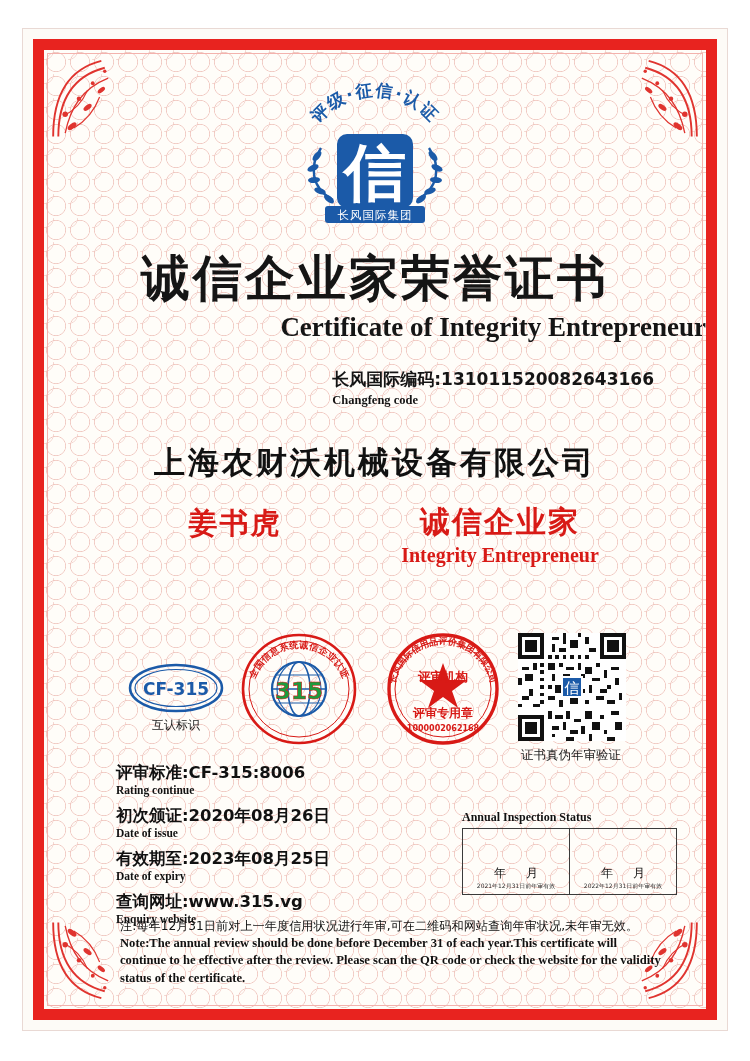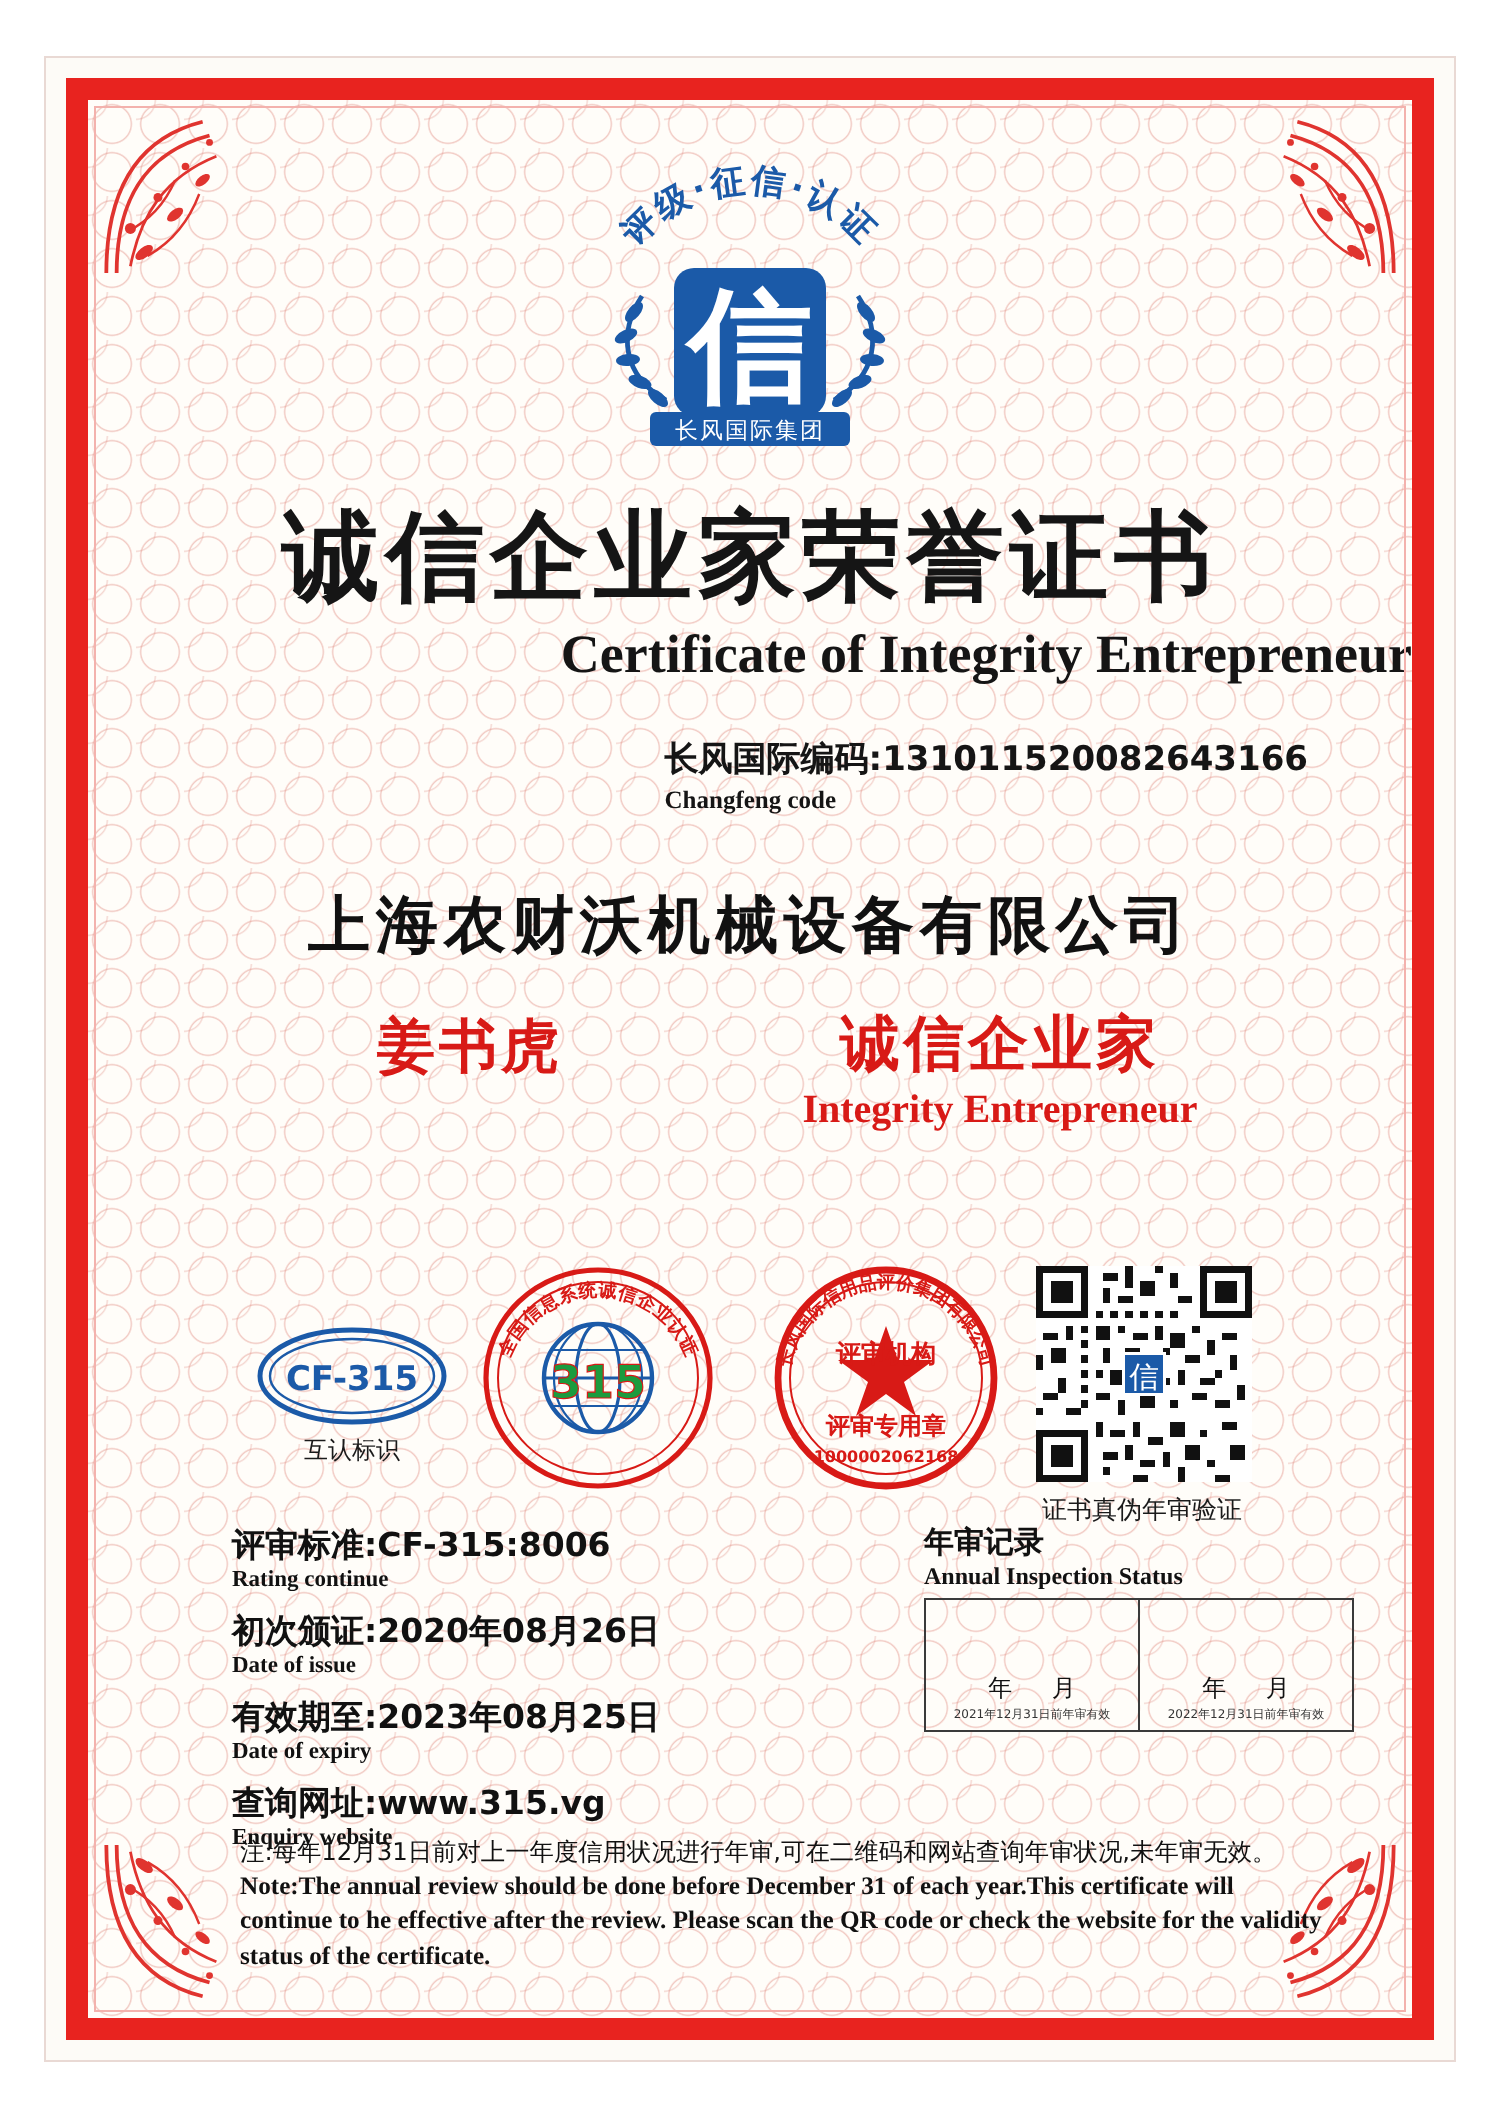--- a/index.html
+++ b/index.html
@@ -291,20 +291,21 @@
     font-weight: bold;
     font-size: 15px;
     color: #111;
   }
   .annual-title-en {
     font-family: "Liberation Serif", serif;
     font-weight: bold;
     font-size: 12px;
     color: #111;
     margin-bottom: 3px;
+    margin-top: 48px;
   }
   table.annual-table {
     border-collapse: collapse;
     width: 215px;
     table-layout: fixed;
   }
   table.annual-table td {
     border: 1px solid #3a3a3a;
     height: 62px;
     vertical-align: bottom;
@@ -663,21 +664,20 @@
             <div class="detail-cn">有效期至:2023年08月25日</div>
             <div class="detail-en">Date of expiry</div>
           </div>
           <div class="detail-item">
             <div class="detail-cn">查询网址:www.315.vg</div>
             <div class="detail-en">Enquiry website</div>
           </div>
         </div>
 
         <div class="annual">
-          <div class="annual-title-cn">年审记录</div>
           <div class="annual-title-en">Annual Inspection Status</div>
           <table class="annual-table">
             <tbody>
                 <tr>
               <td>
                 <div class="cell-ym">年 月</div>
                 <div class="cell-note">2021年12月31日前年审有效</div>
               </td>
               <td>
                 <div class="cell-ym">年 月</div>

